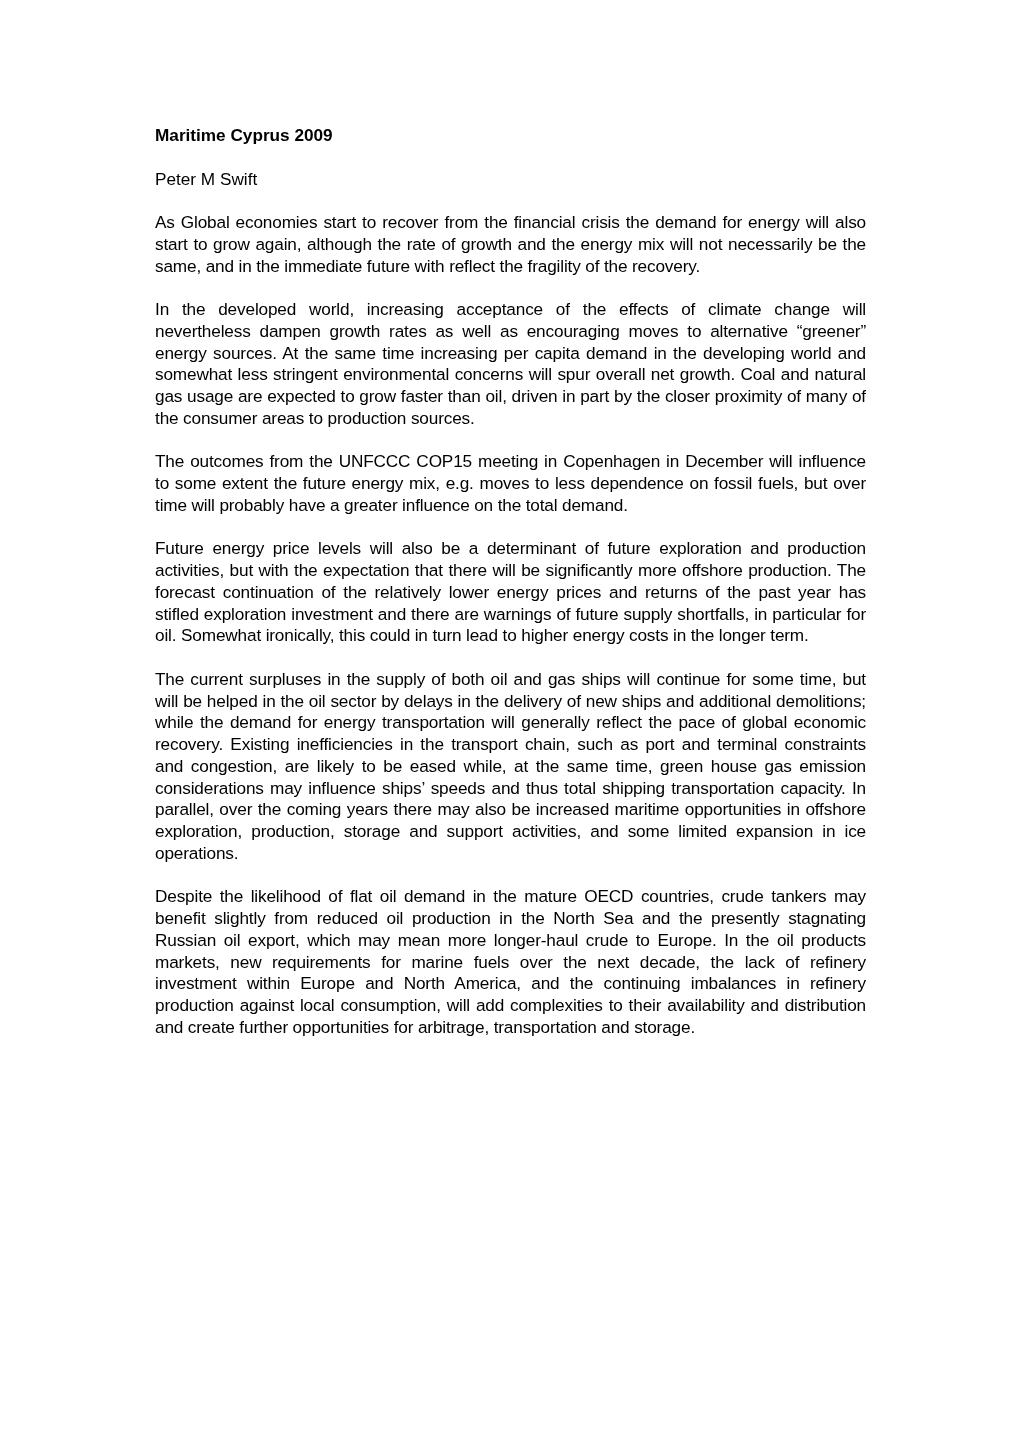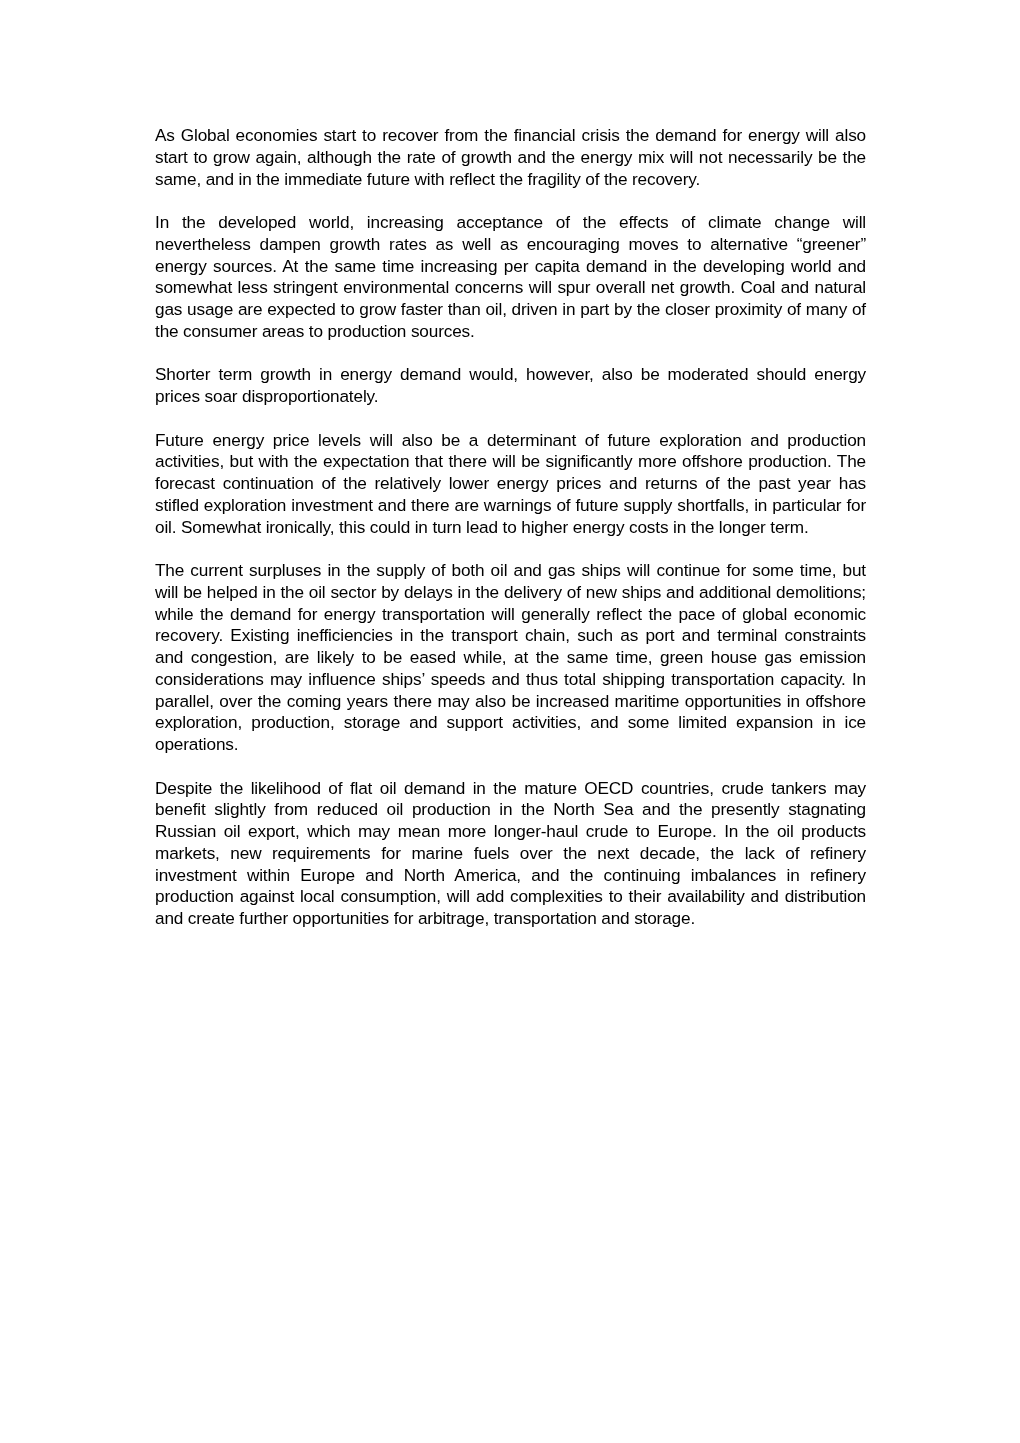--- a/index.html
+++ b/index.html
@@ -37,20 +37,22 @@
   .para {
     margin: 0 0 21.75px 0;
     text-align: justify;
     letter-spacing: -0.15px;
   }
 </style>
 </head>
 <body>
 
 <div class="page">
+  <p class="doc-title">Maritime Cyprus 2009</p>
+  <p class="author">Peter M Swift</p>
 
   <p class="para">As Global economies start to recover from the financial crisis the demand for energy will also start to grow again, although the rate of growth and the energy mix will not necessarily be the same, and in the immediate future with reflect the fragility of the recovery.</p>
   <p class="para">In the developed world, increasing acceptance of the effects of climate change will nevertheless dampen growth rates as well as encouraging moves to alternative “greener” energy sources. At the same time increasing per capita demand in the developing world and somewhat less stringent environmental concerns will spur overall net growth. Coal and natural gas usage are expected to grow faster than oil, driven in part by the closer proximity of many of the consumer areas to production sources.</p>
-  <p class="para">Shorter term growth in energy demand would, however, also be moderated should energy prices soar disproportionately.</p>
+  <p class="para">The outcomes from the UNFCCC COP15 meeting in Copenhagen in December will influence to some extent the future energy mix, e.g. moves to less dependence on fossil fuels, but over time will probably have a greater influence on the total demand.</p>
   <p class="para">Future energy price levels will also be a determinant of future exploration and production activities, but with the expectation that there will be significantly more offshore production. The forecast continuation of the relatively lower energy prices and returns of the past year has stifled exploration investment and there are warnings of future supply shortfalls, in particular for oil.  Somewhat ironically, this could in turn lead to higher energy costs in the longer term.</p>
   <p class="para">The current surpluses in the supply of both oil and gas ships will continue for some time, but will be helped in the oil sector by delays in the delivery of new ships and additional demolitions; while the demand for energy transportation will generally reflect the pace of global economic recovery.  Existing inefficiencies in the transport chain, such as port and terminal constraints and congestion, are likely to be eased while, at the same time, green house gas emission considerations may influence ships’ speeds and thus total shipping transportation capacity. In parallel, over the coming years there may also be increased maritime opportunities in offshore exploration, production, storage and support activities, and some limited expansion in ice operations.</p>
   <p class="para">Despite the likelihood of flat oil demand in the mature OECD countries, crude tankers may benefit slightly from reduced oil production in the North Sea and the presently stagnating Russian oil export, which may mean more longer-haul crude to Europe. In the oil products markets, new requirements for marine fuels over the next decade, the lack of refinery investment within Europe and North America, and the continuing imbalances in refinery production against local consumption, will add complexities to their availability and distribution and create further opportunities for arbitrage, transportation and storage.</p>
 </div>
 
 </body></html>

